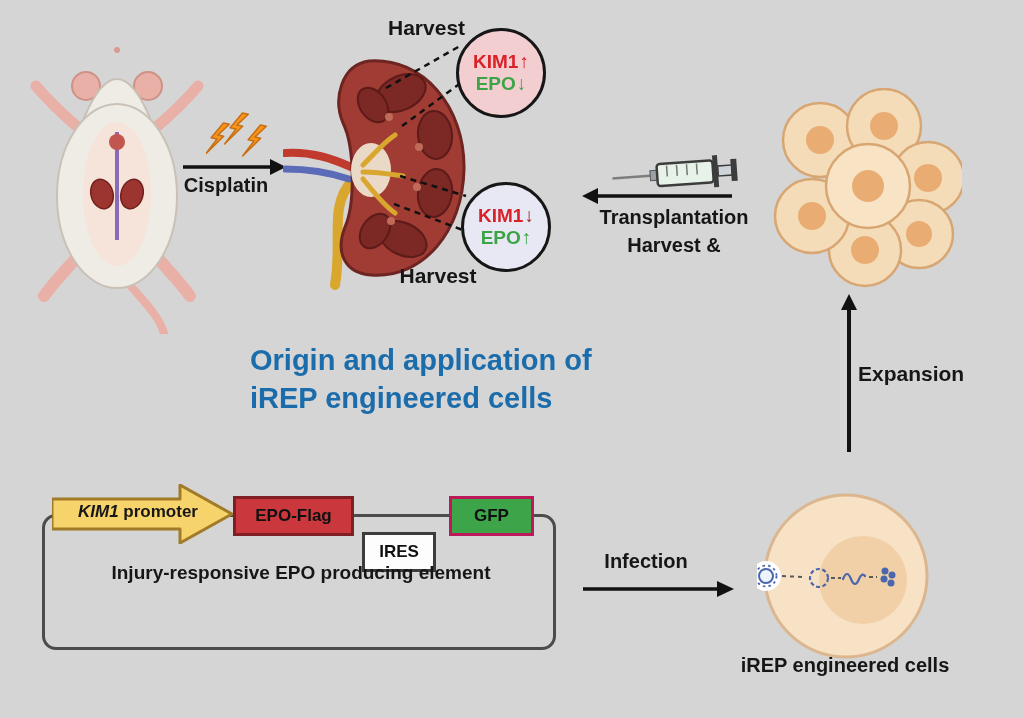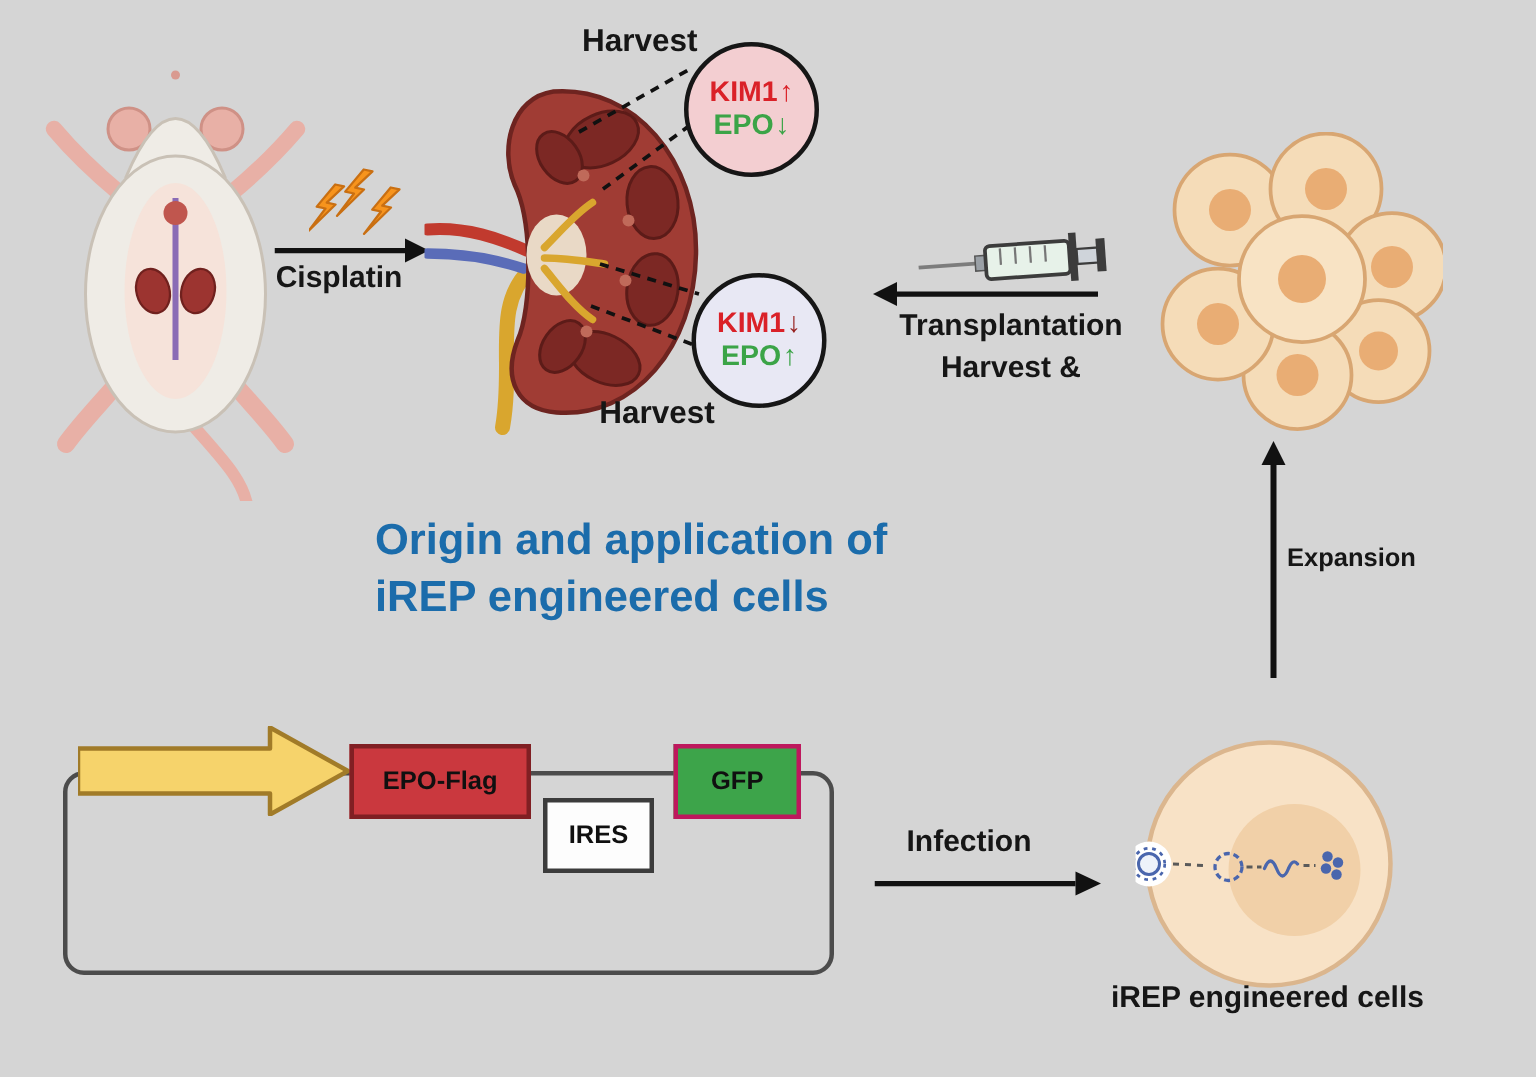--- a/index.html
+++ b/index.html
@@ -26,21 +26,21 @@
   .kim1-text{color:var(--kim1_red,#da2128);}
   .epo-text{color:var(--epo_green,#3ba447);}
   .arr-red{color:var(--kim1_red,#da2128);}
   .arr-darkred{color:var(--kim1_down_red,#96201f);}
   .arr-green{color:var(--epo_green,#3ba447);}
   .construct-outline{
     position:absolute;left:42px;top:514px;width:514px;height:136px;box-sizing:border-box;
     border:3px solid #4c4c4c;border-radius:14px;z-index:1;
   }
   .cbox{
-    position:absolute;box-sizing:border-box;z-index:2;height:50px;top:496px;
+    position:absolute;box-sizing:border-box;z-index:2;height:40px;top:496px;
     display:flex;justify-content:center;align-items:center;
     font-weight:bold;font-size:17px;color:#101010;
   }
   .box-epoflag{left:233px;width:121px;background:var(--epo_flag_red,#ca383e);border:3px solid #801f23;}
   .box-ires{left:362px;width:74px;background:#fdfdfd;border:3px solid #3c3c3c;margin-top:36px;}
   .box-gfp{left:449px;width:85px;background:var(--gfp_green,#3da44a);border:3px solid #be185d;}
   .promoter-text{
     position:absolute;left:56px;top:502px;width:164px;z-index:3;text-align:center;
     font-weight:bold;font-size:17px;color:#161616;
   }
@@ -180,30 +180,34 @@
 
   <div class="title">
     <div>Origin and application of</div>
     <div>iREP engineered cells</div>
   </div>
 
   <svg class="abs" style="left:836px;top:294px" width="26" height="158" viewBox="0 0 26 158">
     <line x1="13" y1="158" x2="13" y2="14" stroke="#111" stroke-width="4"></line>
     <polygon points="5,16 13,0 21,16" fill="#111"></polygon>
   </svg>
-  <div class="lbl" style="left:858px;top:362px;width:120px;font-size:17px;text-align:left">Expansion</div>
+  <div class="lbl" style="left:858px;top:362px;width:120px;font-size:21px;text-align:left">Expansion</div>
 
   <div class="construct-outline"></div>
   <svg class="abs" style="left:52px;top:484px;z-index:2" width="182" height="60" viewBox="0 0 182 60">
     <polygon points="0,15 128,15 128,1 180,30 128,59 128,45 0,45" fill="var(--promoter_yellow,#f6d36b)" stroke="#a17b28" stroke-width="3" stroke-linejoin="round"></polygon>
   </svg>
+  <div class="promoter-text">
+    <span class="gene">KIM1</span><span> promoter</span>
+  </div>
   <div class="cbox box-epoflag">EPO-Flag</div>
   <div class="cbox box-ires">IRES</div>
   <div class="cbox box-gfp">GFP</div>
   <div class="caption">
+    <div>Injury-responsive EPO producing element</div>
   </div>
 
   <div class="lbl" style="left:590px;top:550px;width:112px;font-size:20px">Infection</div>
   <svg class="abs" style="left:583px;top:578px" width="152" height="22" viewBox="0 0 152 22">
     <line x1="0" y1="11" x2="134" y2="11" stroke="#111" stroke-width="3.5"></line>
     <polygon points="134,3 151,11 134,19" fill="#111"></polygon>
   </svg>
 
   <svg class="abs" style="left:757px;top:492px" width="178" height="170" viewBox="0 0 178 170">
     <circle cx="89" cy="84" r="81" fill="#f8e2c6" stroke="#dbb68e" stroke-width="3"></circle>

